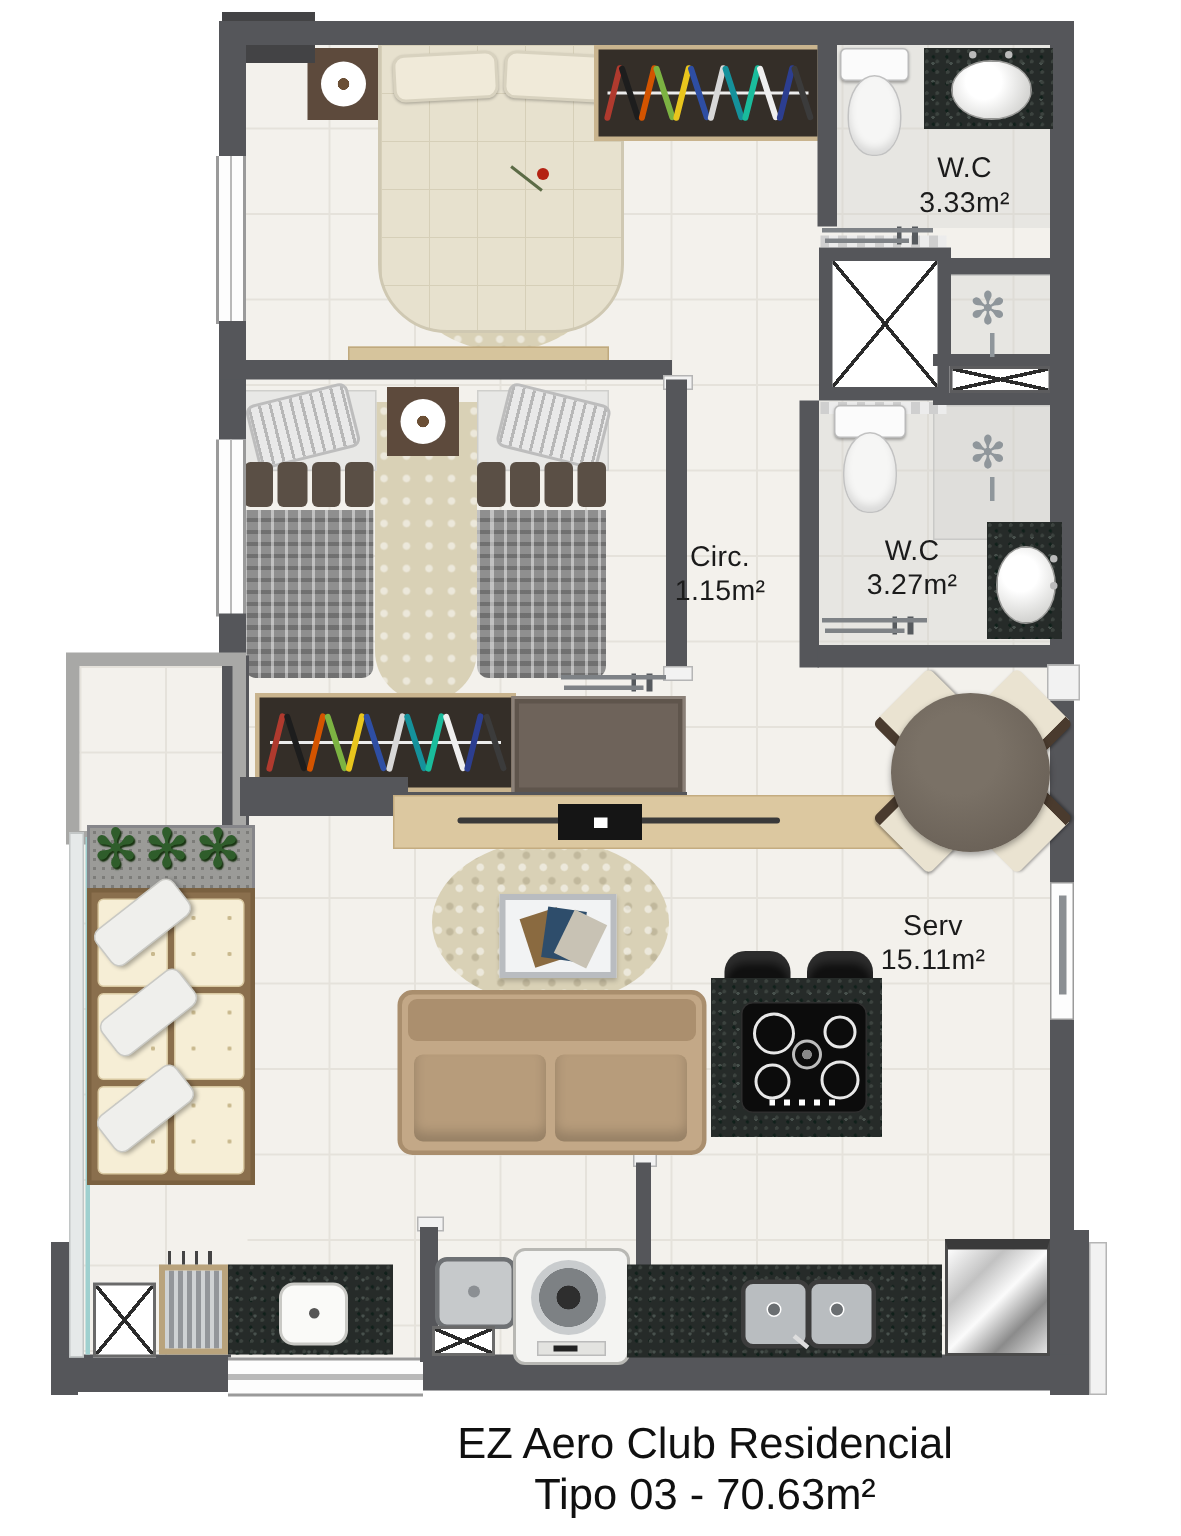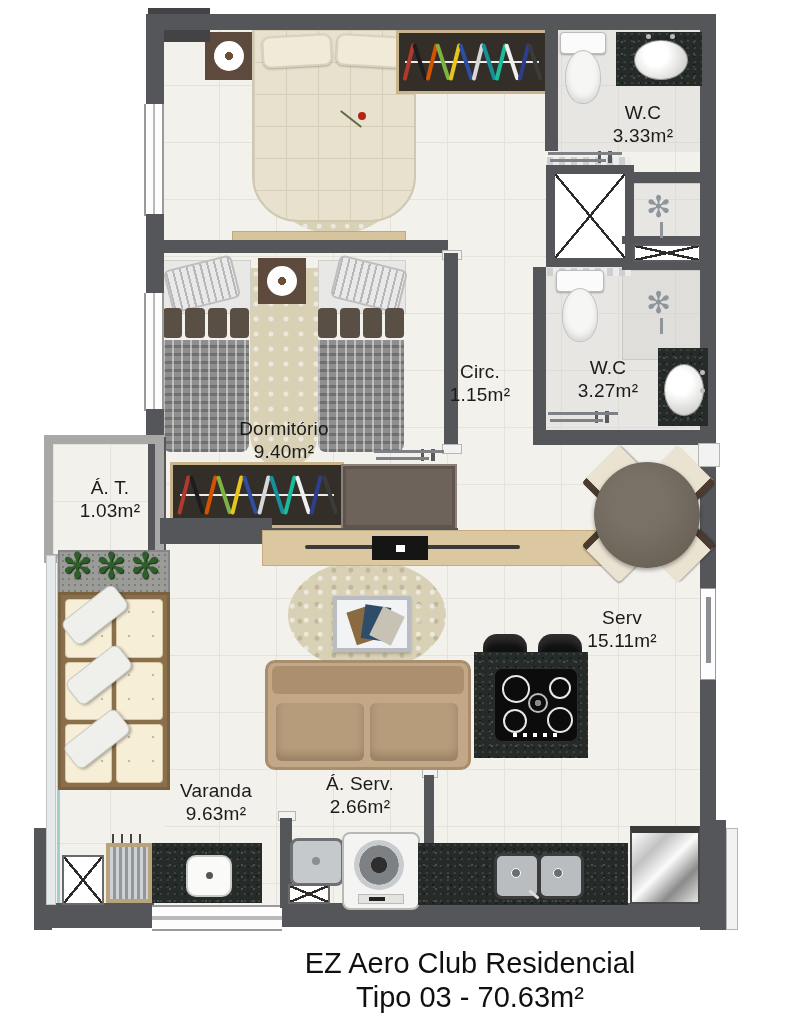--- a/index.html
+++ b/index.html
@@ -333,39 +333,23 @@
     <div>3.33m²</div>
   </div>
   <div class="abs room-label" style="left:410px;top:360px;width:140px;">
     <div>Circ.</div>
     <div>1.15m²</div>
   </div>
   <div class="abs room-label" style="left:538px;top:356px;width:140px;">
     <div>W.C</div>
     <div>3.27m²</div>
   </div>
-  <div class="abs room-label" style="left:199px;top:417px;width:170px;">
-    <div>Dormitório</div>
-    <div>9.40m²</div>
-  </div>
-  <div class="abs room-label" style="left:40px;top:476px;width:140px;">
-    <div>Á. T.</div>
-    <div>1.03m²</div>
-  </div>
   <div class="abs room-label" style="left:552px;top:606px;width:140px;">
     <div>Serv</div>
     <div>15.11m²</div>
   </div>
-  <div class="abs room-label" style="left:146px;top:779px;width:140px;">
-    <div>Varanda</div>
-    <div>9.63m²</div>
-  </div>
-  <div class="abs room-label" style="left:290px;top:772px;width:140px;">
-    <div>Á. Serv.</div>
-    <div>2.66m²</div>
-  </div>
 
   <div class="abs title" style="left:150px;top:946px;width:640px;">
     <div class="t1">EZ Aero Club Residencial</div>
     <div class="t2">Tipo 03 - 70.63m²</div>
   </div>
 
 </div>
 
 </body></html>

